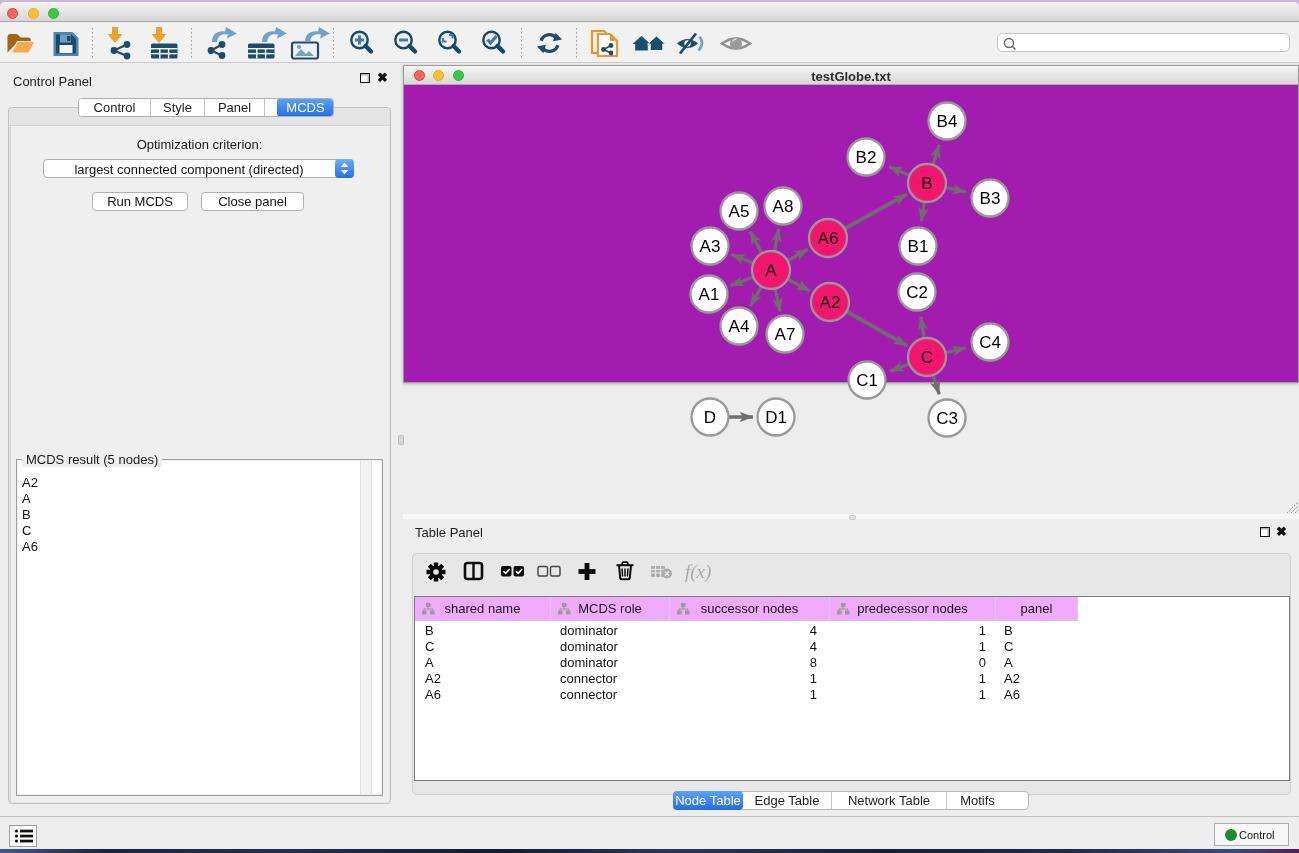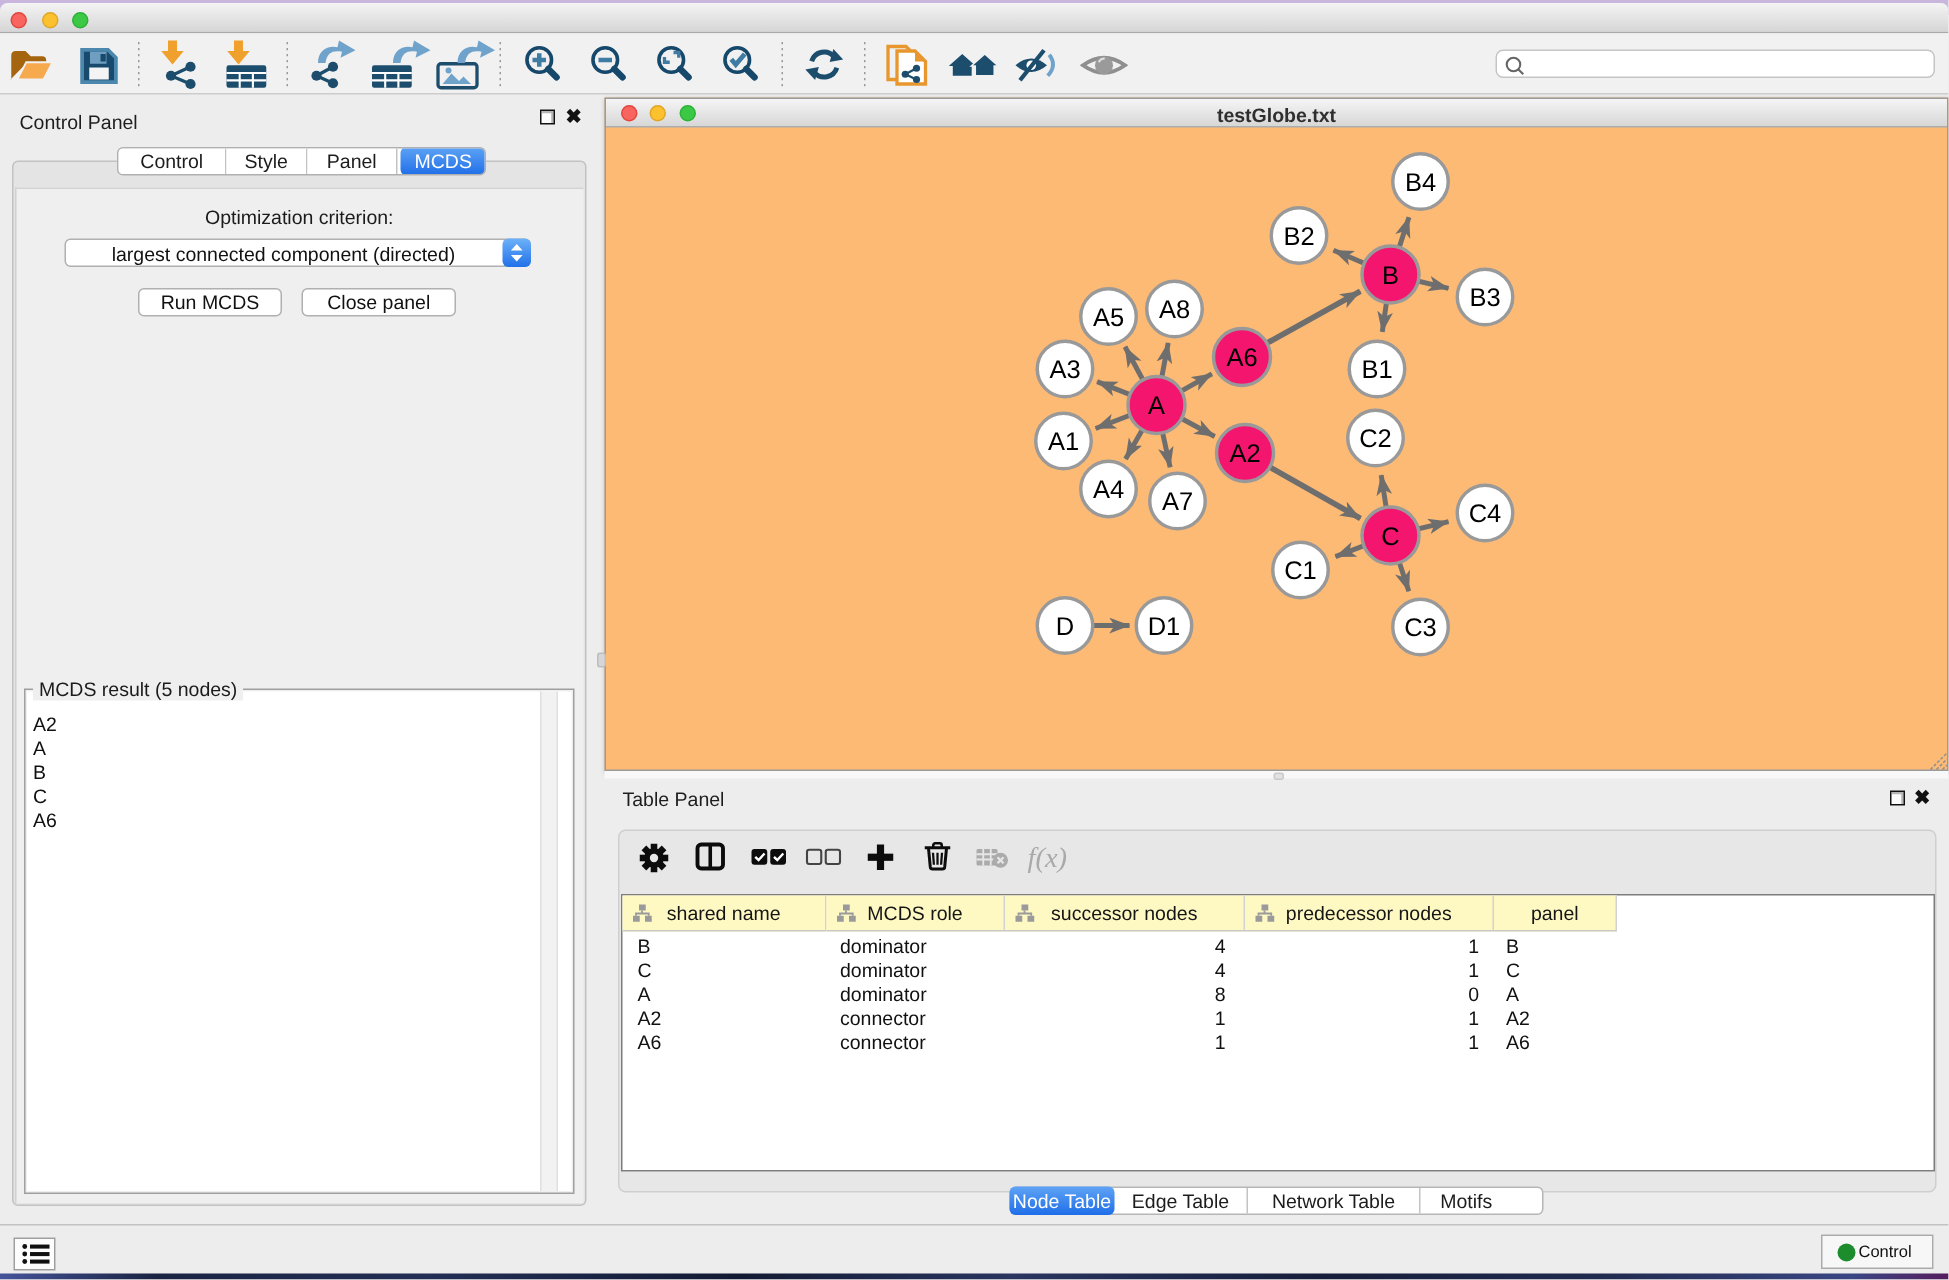--- a/index.html
+++ b/index.html
@@ -14,47 +14,47 @@
 #toolbar{left:0;top:23px;width:1299px;height:40px;background:#f1f1f1;border-bottom:1px solid #cccccc}
 #search{left:997px;top:33px;width:293px;height:19px;background:#fff;border:1px solid #c5c5c5;border-radius:5px}
 
 #cpTitle{left:13px;top:74px;font-size:13px;color:#1e1e1e}
 .floatbox{width:10px;height:10px;border:1.6px solid #111;background:#fcfcfc;box-shadow:inset -1.5px 1.5px 0 #b5b5b5}
 .xglyph{font-size:13px;font-weight:bold;color:#111;line-height:10px}
 #cpPane{left:8px;top:107px;width:383px;height:697px;background:#e4e4e4;border:1px solid #c2c2c2;border-radius:4px}
 #cpInner{left:10px;top:125px;width:379px;height:677px;background:#efefef;border-top:1px solid #d2d2d2;border-left:1px solid #d2d2d2}
 #tabs{left:78px;top:98px;height:19px;display:flex;border:1px solid #b0b0b0;border-radius:4px;overflow:hidden;background:#fff}
 .tab{font-size:13px;color:#1c1c1c;text-align:center;line-height:17px;border-right:1px solid #c3c3c3;background:#fff}
-.tab.sel{background:linear-gradient(#5ea3f5,#1f6ee8);color:#fff;border-right:none;border-radius:4px;margin:-1px -1px -1px 2px;height:19px;line-height:19px}
+.tab.sel{background:linear-gradient(#5ea3f5,#1f6ee8);color:#fff;border-right:none;border-radius:4px;margin:-1px -1px -1px 12px;height:19px;line-height:19px}
 #optLabel{left:8px;top:137px;width:383px;text-align:center;font-size:13px;color:#1b1b1b}
 #combo{left:43px;top:159px;width:311px;height:19px;background:#fff;border:1px solid #b0b0b0;border-radius:4px}
 #combo .txt{position:absolute;left:0;right:19px;top:2px;text-align:center;font-size:13px;color:#111}
 #combo .step{position:absolute;right:-1px;top:-1px;width:19px;height:19px;border-radius:4px;background:linear-gradient(#6db1f7,#2171e9)}
 .btn{position:absolute;height:19px;background:#fff;border:1px solid #b0b0b0;border-radius:4px;font-size:13px;color:#111;text-align:center;line-height:17px}
 
 #grp{left:16px;top:459px;width:367px;height:337px;border:1px solid #9f9f9f}
 #grpTitle{position:absolute;left:5px;top:-8px;background:#efefef;padding:0 4px;font-size:13px;color:#1b1b1b}
 #grpList{position:absolute;left:1px;top:1px;right:1px;bottom:1px;background:#fff;font-size:13px;color:#111}
 #grpList .li{padding-left:4px;height:16px;line-height:16px}
 #grpScroll{position:absolute;right:9px;top:0;bottom:0;width:12px;background:#f2f2f2;border-left:1px solid #e0e0e0;border-right:1px solid #e0e0e0}
 
 #status{left:0;top:816px;width:1299px;height:34px;background:#ededed;border-top:1px solid #c2c2c2}
 #listBtn{position:absolute;left:9px;top:8px;width:28px;height:22px;background:#fdfdfd;border:1px solid #9d9d9d}
 #memBtn{position:absolute;left:1214px;top:6px;width:75px;height:23px;background:#f7f7f7;border:1px solid #ababab;font-size:11px;color:#111}
 #deskBottom{left:0;top:849px;width:1299px;height:4px;background:linear-gradient(90deg,#45549a 0%,#1a2342 8%,#232e55 22%,#121a33 38%,#2a3560 52%,#161e3a 68%,#202a4e 82%,#3a4684 95%,#551d5e 100%)}
 
-#netwin{left:403px;top:65px;width:896px;height:449px;background:#fdba74;border:1px solid #9b9b9b;box-shadow:0 1px 3px rgba(0,0,0,0.25)}
+#netwin{left:403px;top:65px;width:896px;height:318px;background:#a21caf;border:1px solid #9b9b9b;box-shadow:0 1px 3px rgba(0,0,0,0.25)}
 #nettitle{position:absolute;left:0;top:0;right:0;height:19px;background:linear-gradient(#f5f5f5,#d7d7d7);border-bottom:1px solid #acacac}
 .tl2{position:absolute;width:11px;height:11px;border-radius:50%;top:4px}
 #nettext{position:absolute;width:100%;text-align:center;top:3px;font-size:13px;color:#2e2e2e;font-weight:bold}
 
 #tpTitle{left:415px;top:525px;font-size:13px;color:#1e1e1e}
 #tpPane{left:412px;top:553px;width:879px;height:242px;background:#e7e7e7;border:1px solid #cfcfcf;border-radius:5px}
 #tbl{position:absolute;left:1px;top:42px;width:876px;height:185px;background:#fff;border:1px solid #7d7d7d}
-.hcell{position:absolute;top:0;height:24px;background:#fef9c3;border-right:1px solid #d2d2d2;border-bottom:1px solid #c9c9c9;font-size:13px;color:#151515;text-align:center;line-height:23px}
+.hcell{position:absolute;top:0;height:24px;background:#f0abfc;border-right:1px solid #d2d2d2;border-bottom:1px solid #c9c9c9;font-size:13px;color:#151515;text-align:center;line-height:23px}
 .rowtxt{position:absolute;font-size:13px;color:#111;height:15px;line-height:15px}
 .num{text-align:right}
 
 .seg{font-size:13px;color:#1c1c1c;text-align:center;line-height:17px;border-right:1px solid #c3c3c3;height:17px}
 .seg.selb{background:linear-gradient(#5ea3f5,#1f6ee8);color:#fff;border-right:none;border-radius:4px;margin:-1px 0 -1px -1px;height:19px;line-height:19px;position:relative;z-index:2}
 </style></head>
 <body>
 <div class="abs" id="deskTop"></div>
 <div class="abs" id="titlebar">
   <div class="tl" style="left:7px;background:#f8655f;border:0.5px solid #e2453e"></div>

